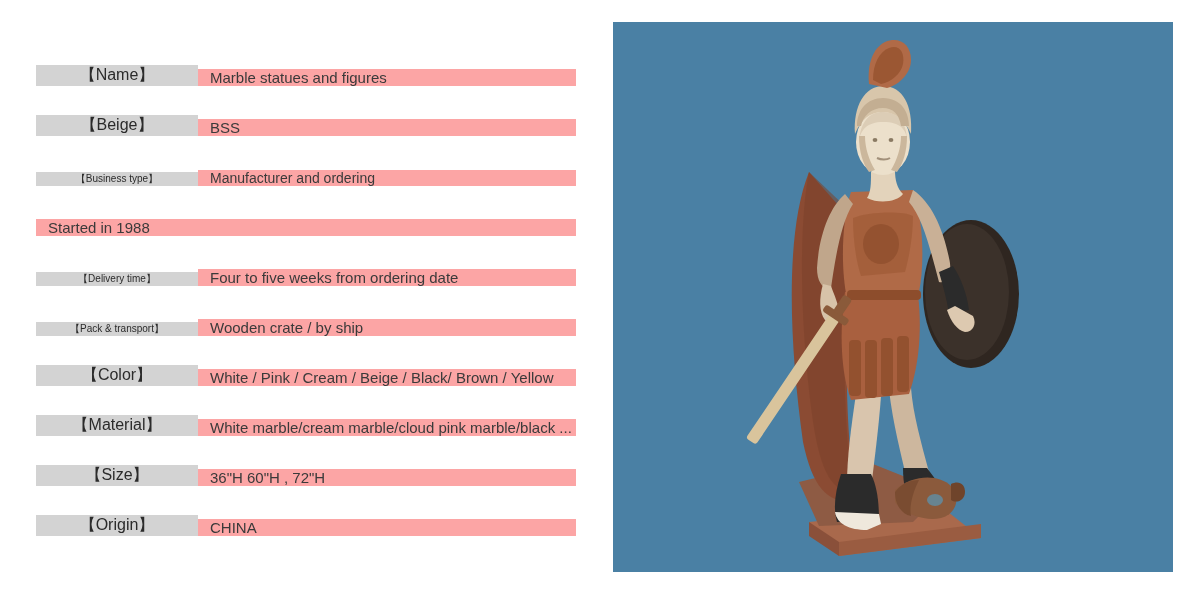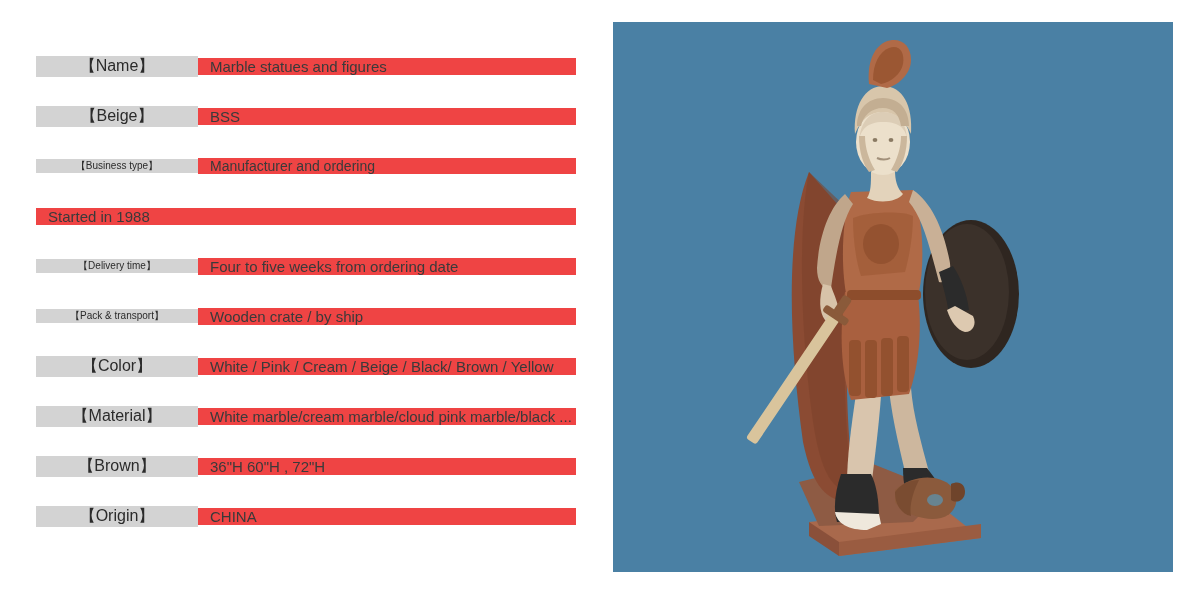--- a/index.html
+++ b/index.html
@@ -21,21 +21,21 @@
 
   
   .spec-table {
     position: absolute;
     left: 36px;
     top: 46px;
     width: 540px;
   }
   .spec-row {
     display: flex;
-    align-items: center;
+    align-items: flex-end;
     height: 40px;
     margin-bottom: 10px;
   }
   .spec-label {
     width: 162px;
     flex: 0 0 162px;
     background: #d3d3d3;
     color: #2b2b2b;
     font-size: 16px;
     display: flex;
@@ -43,21 +43,21 @@
     justify-content: center;
     text-align: center;
     letter-spacing: 0px;
     white-space: nowrap;
   }
   .spec-label.small {
     font-size: 10px;
   }
   .spec-value {
     flex: 1 1 auto;
-    background: #ef4444;
+    background: #fca5a5;
     color: #3a3a3a;
     font-size: 14px;
     display: flex;
     align-items: center;
     padding-left: 12px;
     white-space: nowrap;
     overflow: hidden;
   }
   .spec-value.big {
     font-size: 15px;
@@ -121,21 +121,21 @@
       <div class="spec-label">【Color】</div>
       <div class="spec-value big">White / Pink / Cream / Beige / Black/ Brown / Yellow</div>
     </div>
 
     <div class="spec-row">
       <div class="spec-label">【Material】</div>
       <div class="spec-value big">White marble/cream marble/cloud pink marble/black ...</div>
     </div>
 
     <div class="spec-row">
-      <div class="spec-label">【Brown】</div>
+      <div class="spec-label">【Size】</div>
       <div class="spec-value big">36"H  60"H , 72"H</div>
     </div>
 
     <div class="spec-row">
       <div class="spec-label">【Origin】</div>
       <div class="spec-value big">CHINA</div>
     </div>
 
   </div>
 

